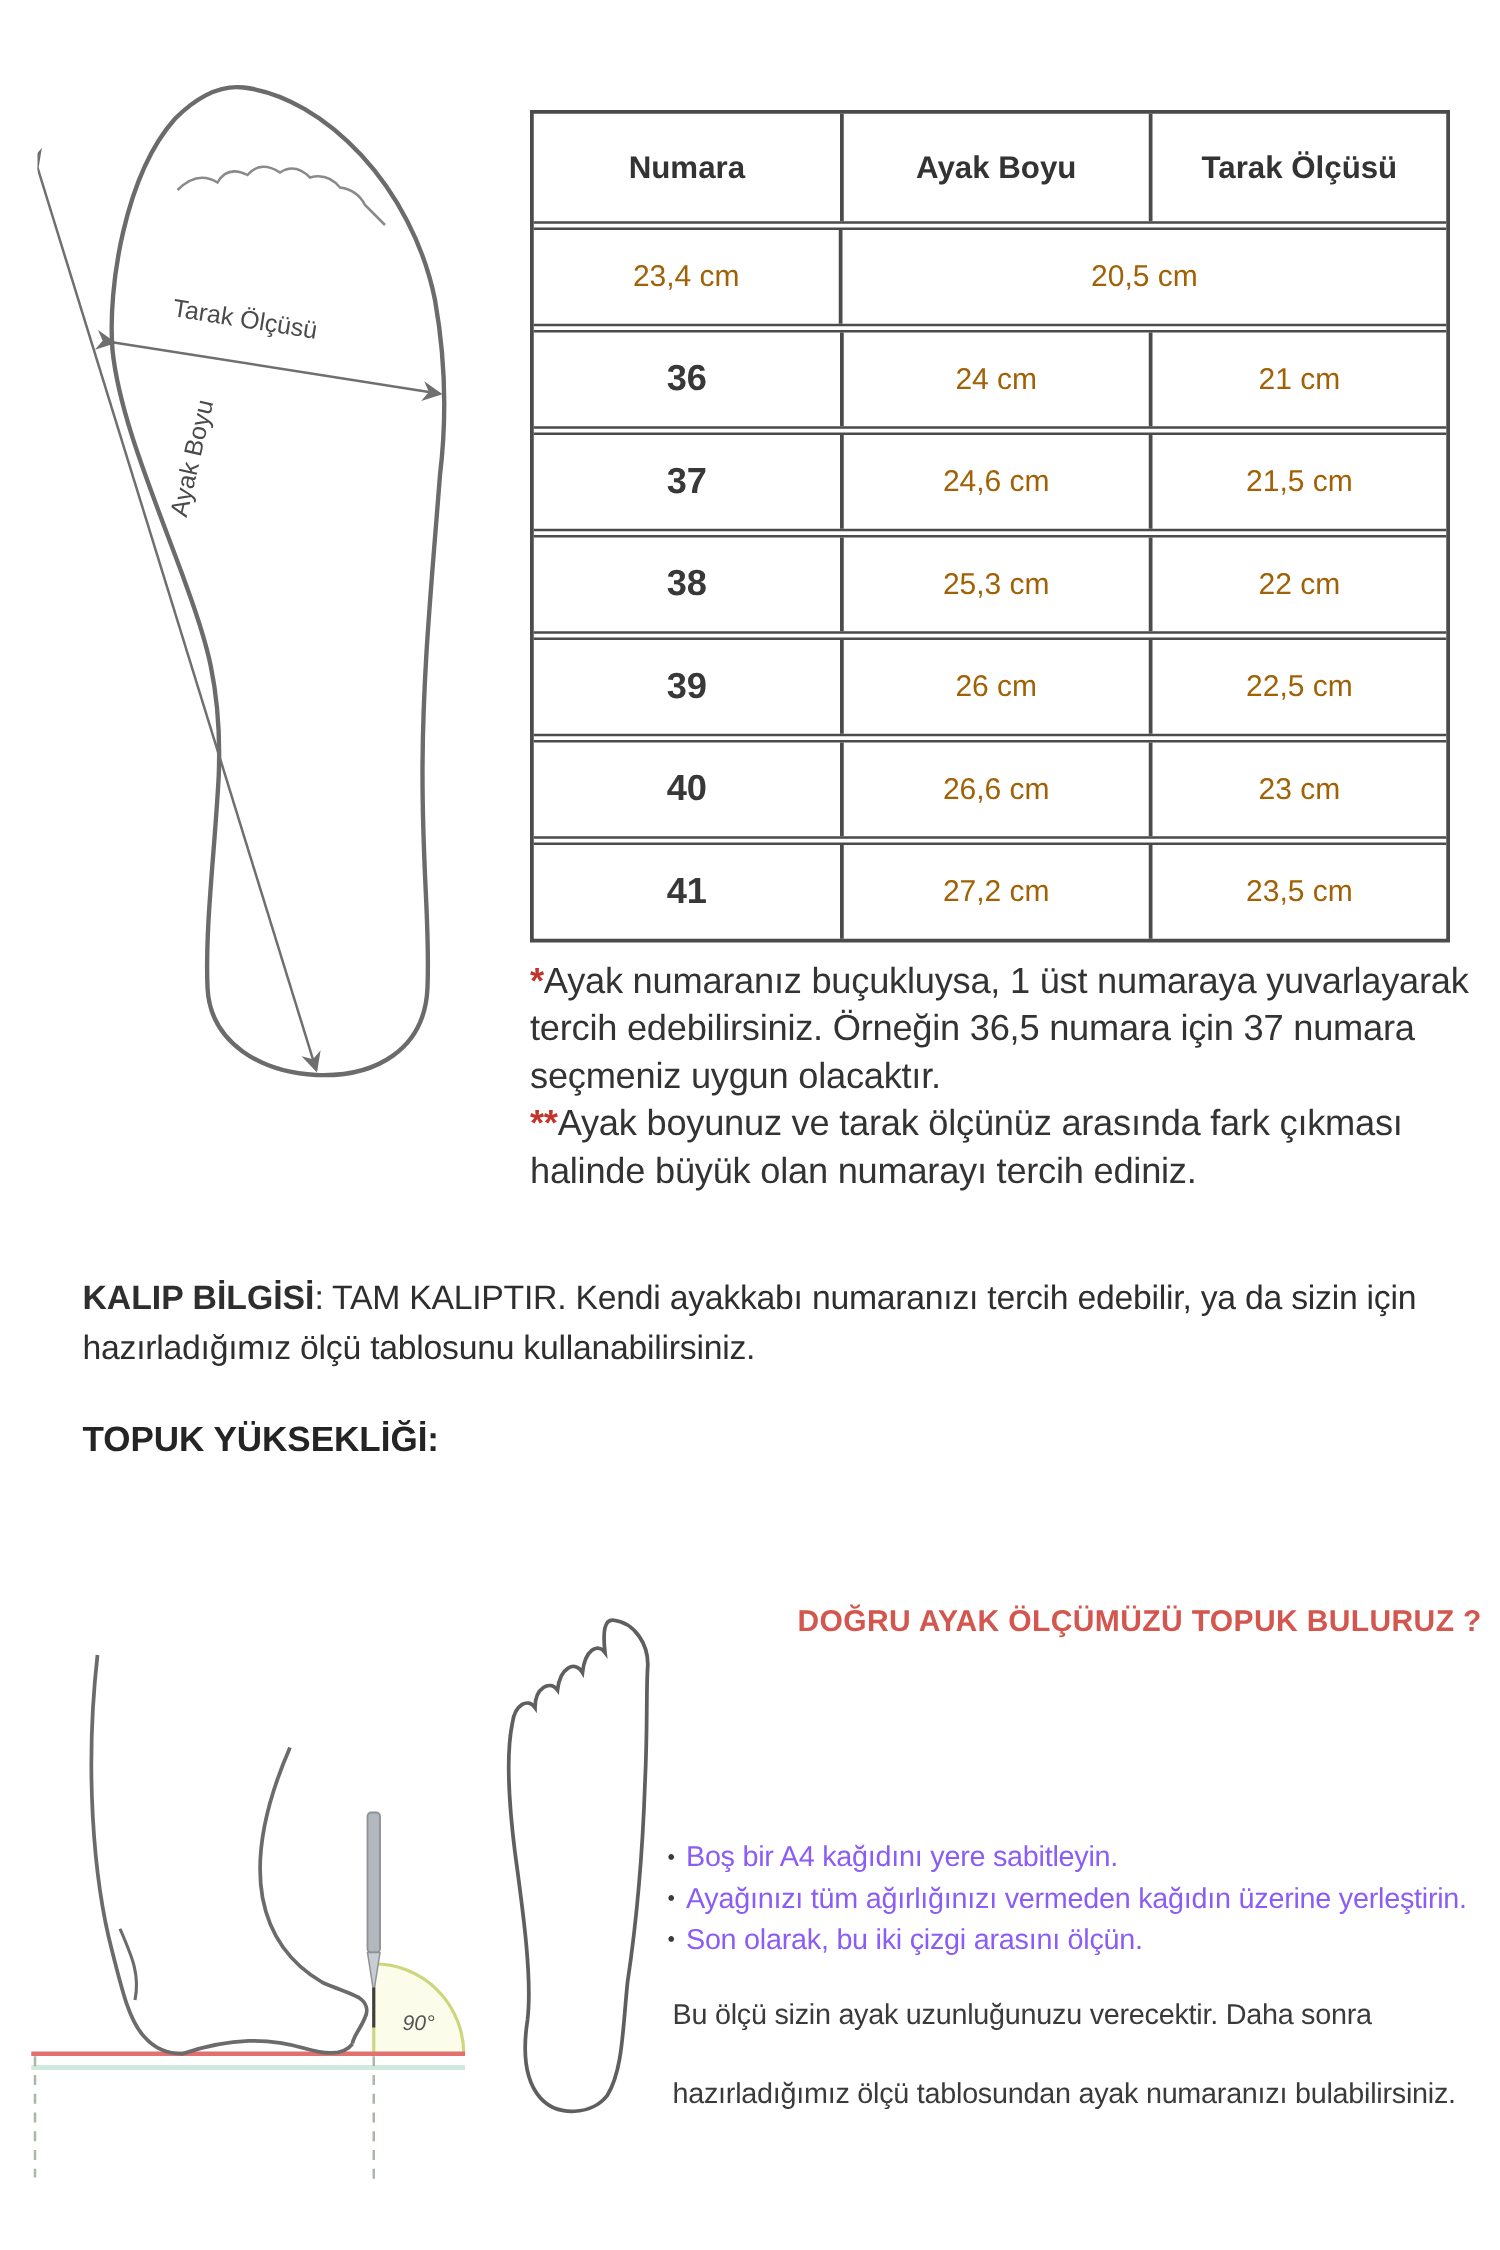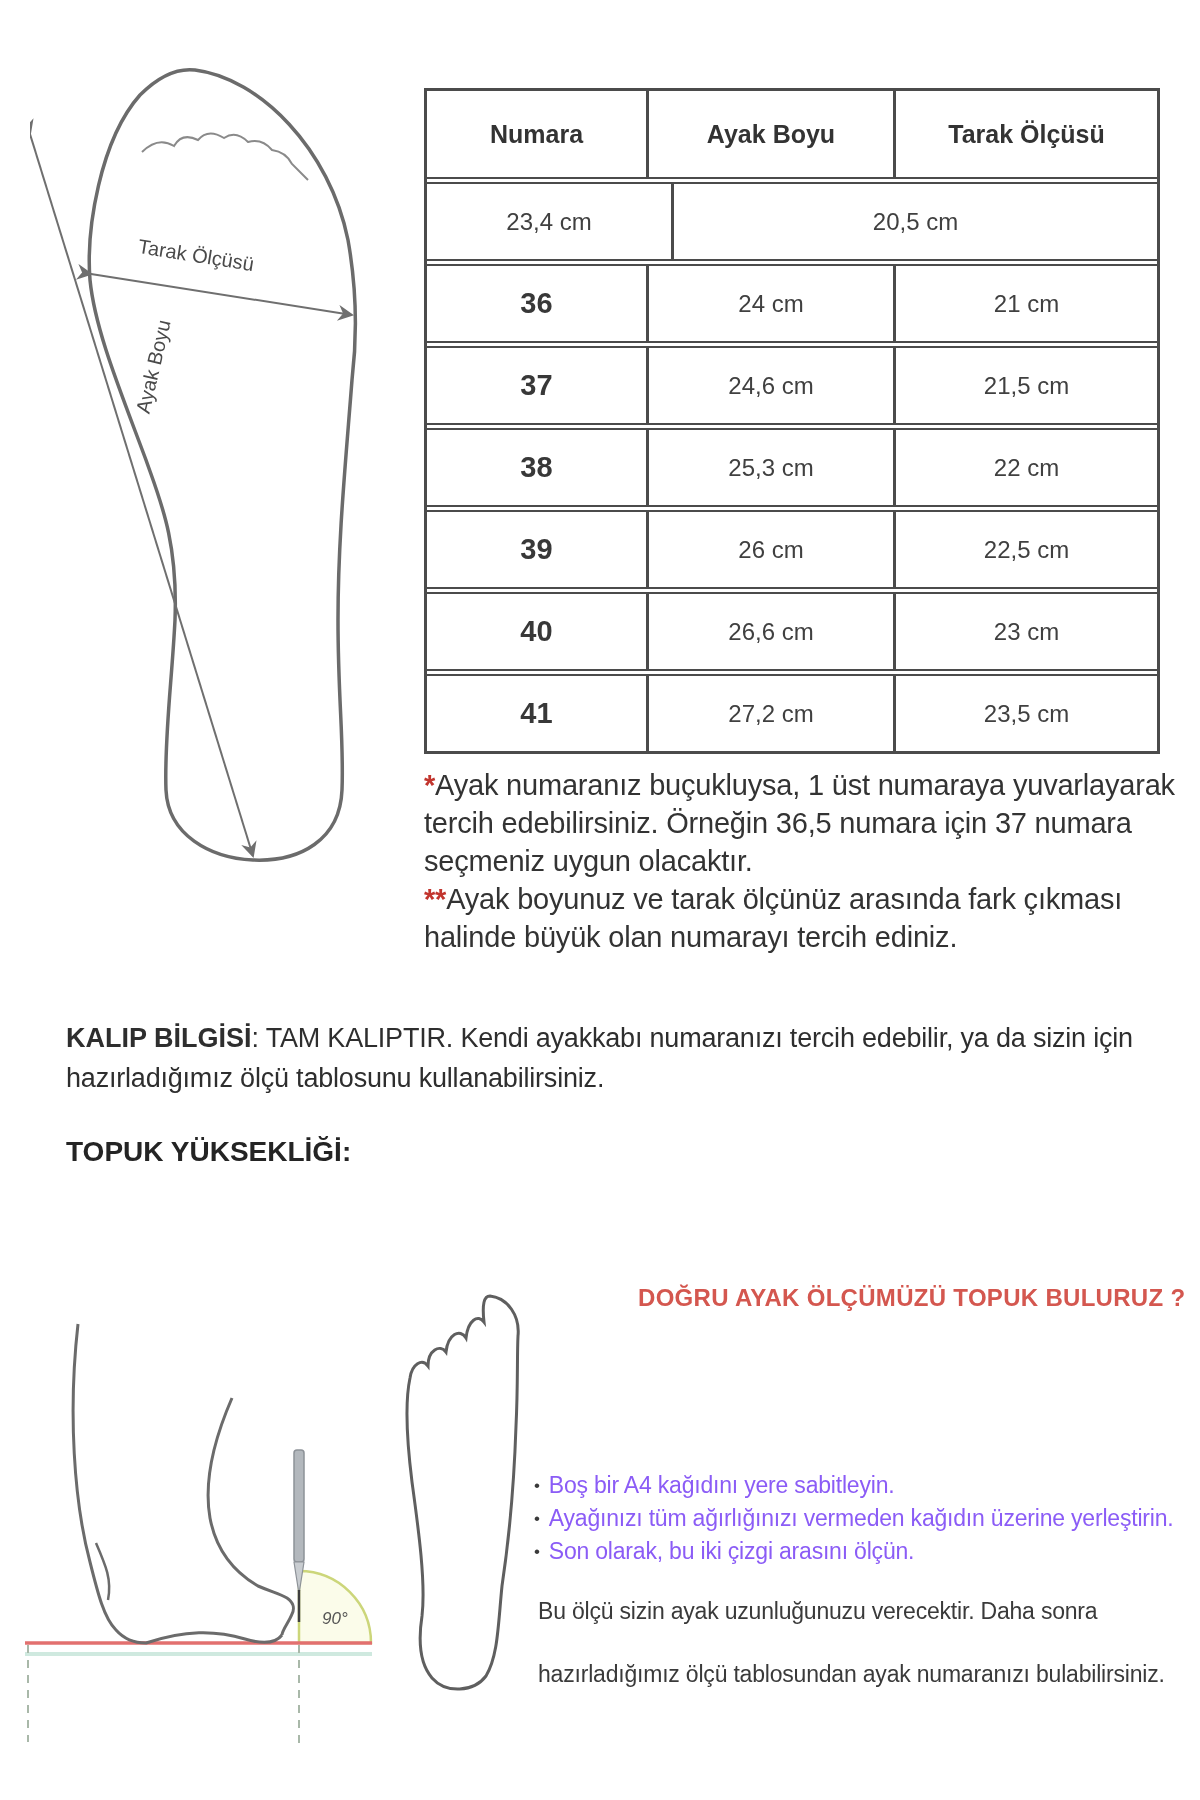--- a/index.html
+++ b/index.html
@@ -6,27 +6,27 @@
   #canvas{
     position:relative;width:1200px;height:1800px;background:#ffffff;overflow:hidden;
     font-family:"Liberation Sans", sans-serif;color:#373737;
   }
   
   .size-table{position:absolute;left:424px;top:88px;width:736px;border:3px solid #4b4b4b;background:#fff;box-sizing:border-box;}
   .tr{display:flex;}
   .tr + .tr{border-top:7px double #4b4b4b;}
   .td{display:flex;align-items:center;justify-content:center;border-right:3px solid #4b4b4b;box-sizing:border-box;}
   .td:last-child{border-right:none;}
-  .col1{width:222px;flex:none;}
+  .col1{width:248px;flex:none;}
   .col2{width:247px;flex:none;}
   .col3{flex:1;}
   .thead .td{height:86px;font-weight:bold;font-size:25px;color:#333;}
   .tbody-row .td{height:75px;}
   .cell-size{font-size:29px;font-weight:bold;color:#383838;}
-  .cell-val{font-size:24px;color:#404040;}
+  .cell-val{font-size:24px;color:#a16207;}
   
   .notes{position:absolute;left:424px;top:766px;width:770px;font-size:29px;line-height:38px;color:#333;letter-spacing:-0.2px;}
   .note-line{white-space:nowrap;}
   .star{color:#c2352e;font-weight:bold;}
   
   .kalip{position:absolute;left:66px;top:1018px;width:1120px;font-size:27px;line-height:40px;color:#2e2e2e;letter-spacing:-0.2px;}
   .kalip .line{white-space:nowrap;}
   .kalip b{letter-spacing:0;}
   
   .topuk{position:absolute;left:66px;top:1136px;font-size:28px;font-weight:bold;color:#242424;}

